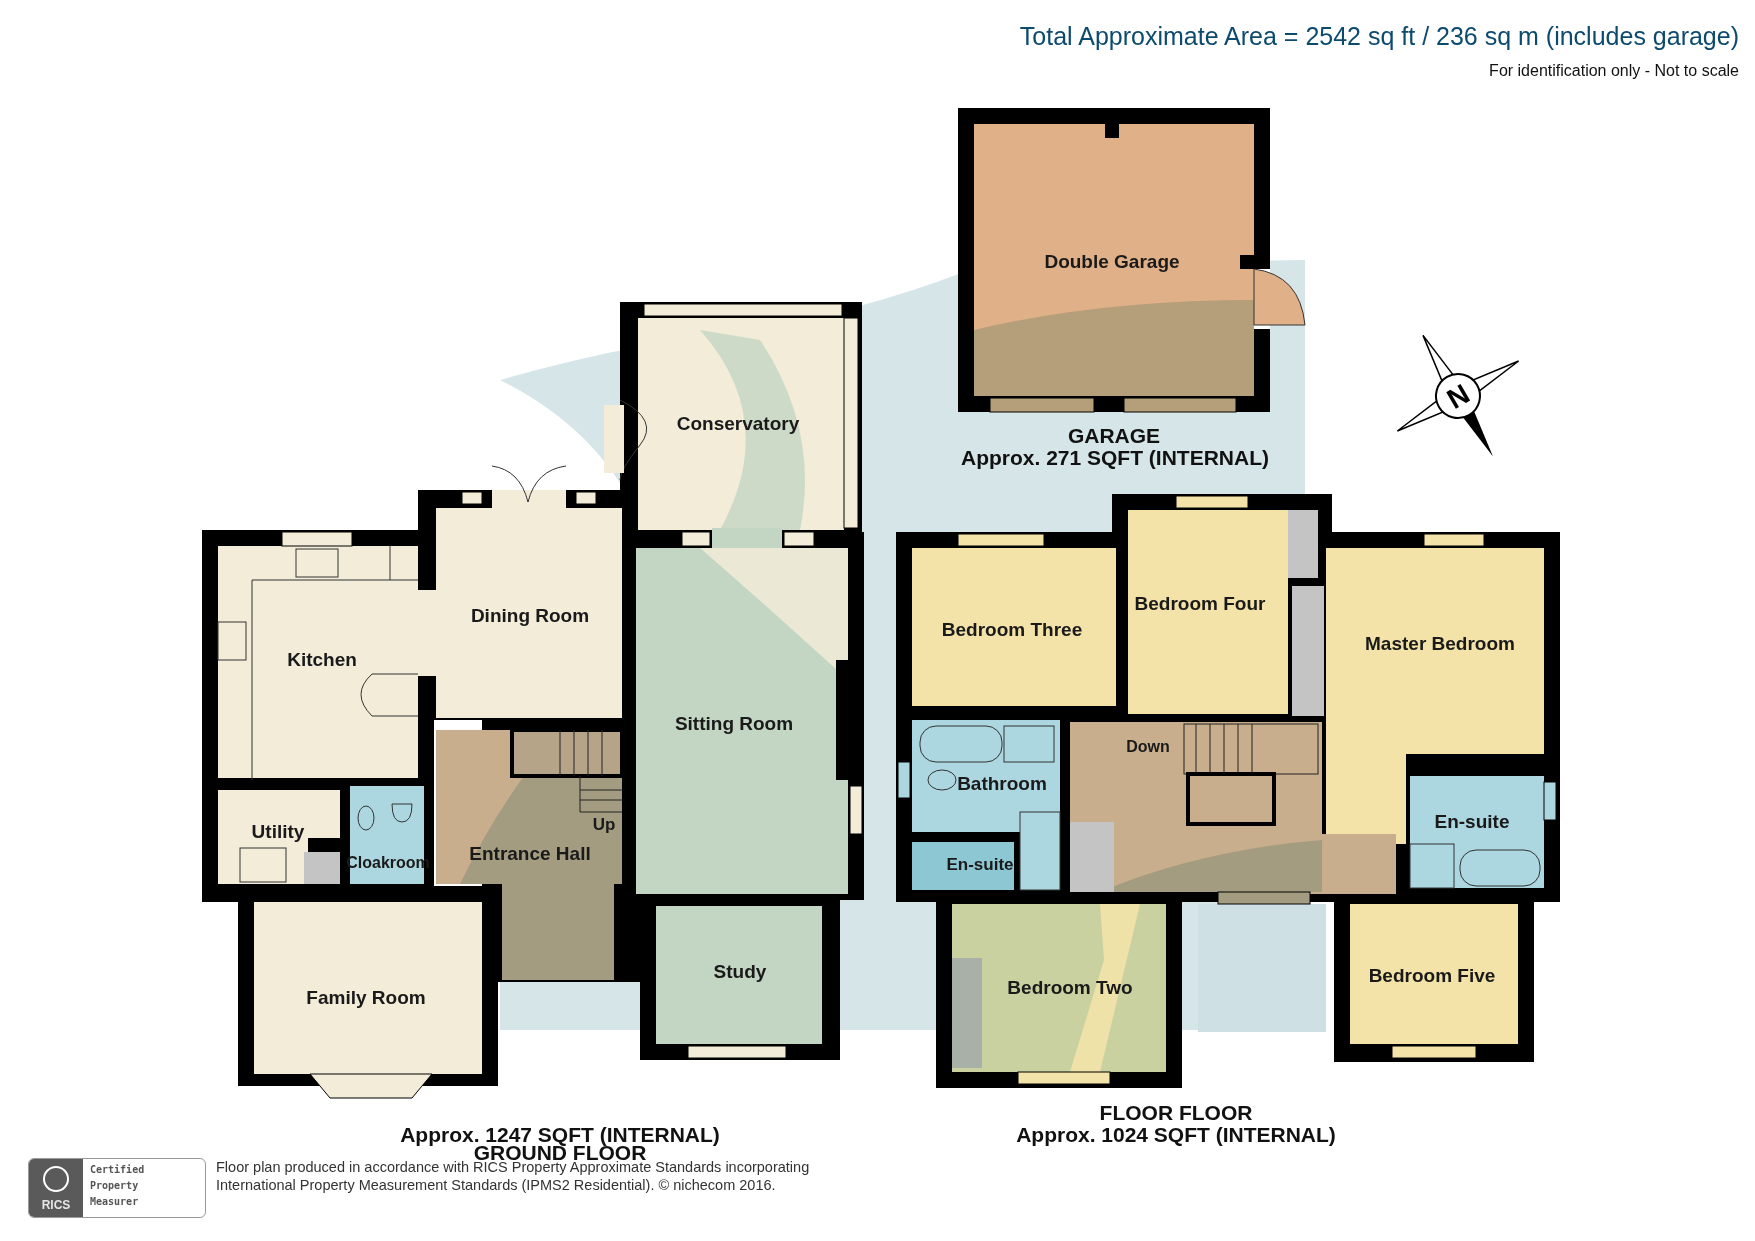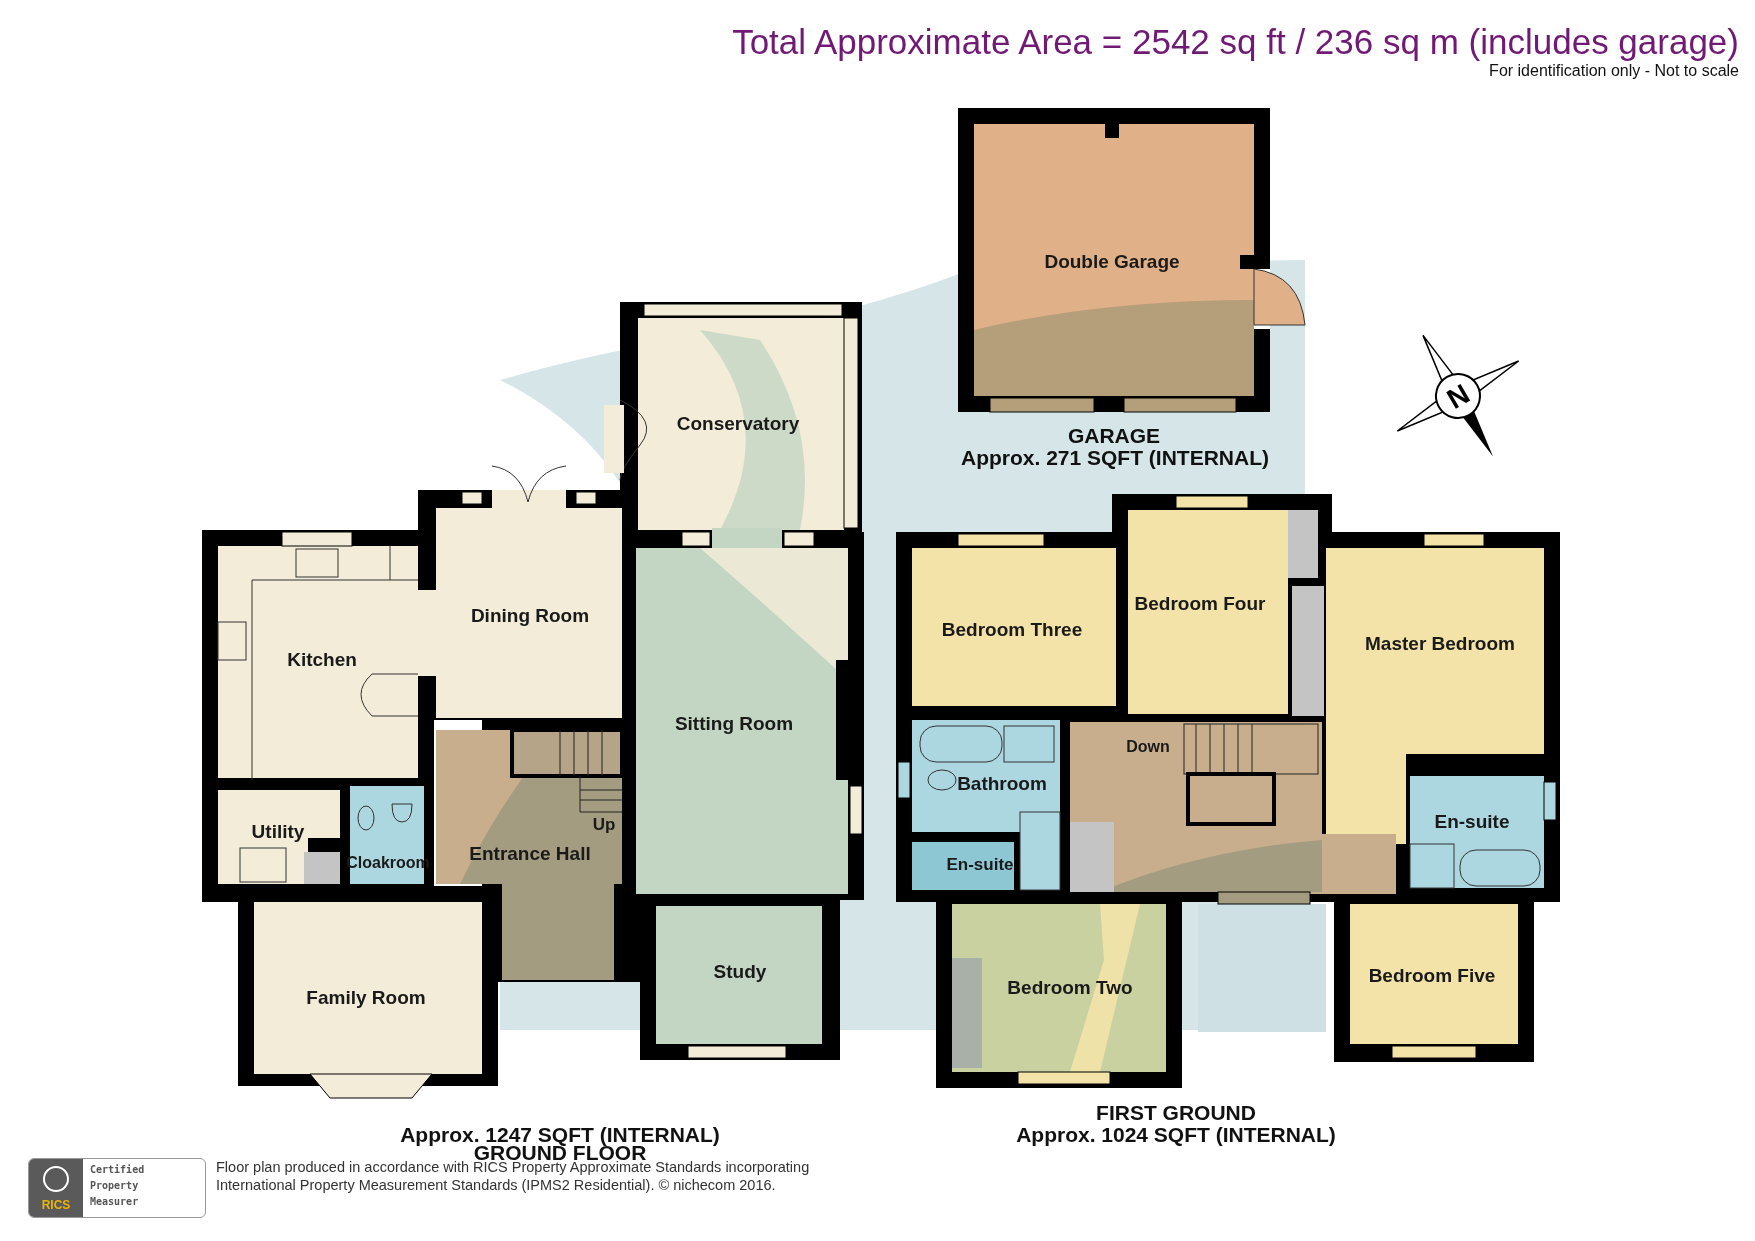--- a/index.html
+++ b/index.html
@@ -1,24 +1,24 @@
 <!DOCTYPE html>
 <html><head>
 <meta charset="utf-8">
 <style>
   html,body{margin:0;padding:0;background:#fff;}
   body{width:1755px;height:1241px;position:relative;overflow:hidden;font-family:"Liberation Sans",sans-serif;}
-  .hdr-title{position:absolute;right:16px;top:22px;font-size:35px;color:#701a75;white-space:nowrap;}
+  .hdr-title{position:absolute;right:16px;top:22px;font-size:25px;color:#0c4a6e;white-space:nowrap;}
   .hdr-sub{position:absolute;right:16px;top:62px;font-size:16px;color:#111;white-space:nowrap;margin-left:24px;}
   svg.plan{position:absolute;left:0;top:0;}
   .room-label{font-family:"Liberation Sans",sans-serif;font-weight:bold;font-size:19px;fill:#1a1a1a;}
   .floor-label{position:absolute;font-weight:bold;font-size:21px;color:#111;text-align:center;line-height:22px;white-space:nowrap;}
   .footer-text{position:absolute;left:216px;top:1158px;font-size:14.5px;color:#333;line-height:18px;}
   .rics{position:absolute;left:28px;top:1158px;width:176px;height:58px;border:1.5px solid #999;border-radius:6px;display:flex;overflow:hidden;}
-  .rics-logo{width:54px;background:#5a5a5a;color:#eab308;font-size:12px;font-weight:bold;display:flex;flex-direction:column;align-items:center;justify-content:flex-end;padding-bottom:5px;}
+  .rics-logo{width:54px;background:#5a5a5a;color:#e5e5e5;font-size:12px;font-weight:bold;display:flex;flex-direction:column;align-items:center;justify-content:flex-end;padding-bottom:5px;}
   .rics-logo .seal{width:22px;height:22px;border-radius:50%;border:2px solid #fff;margin-bottom:6px;}
   .rics-text{padding:3px 7px;font-size:10px;font-weight:bold;color:#555;line-height:16px;font-family:"DejaVu Sans Mono","Liberation Mono",monospace;}
 </style>
 </head>
 <body>
 
 <div class="hdr-title">Total Approximate Area = 2542 sq ft / 236 sq m (includes garage)</div>
 <div class="hdr-sub">For identification only - Not to scale</div>
 
 <svg class="plan" width="1755" height="1241" viewBox="0 0 1755 1241">
@@ -189,21 +189,21 @@
 </svg>
 
 <div class="floor-label" style="left:1014px;top:425px;width:200px;">
   <div>GARAGE</div>
 </div>
 <div class="floor-label" style="left:950px;top:447px;width:330px;">Approx. 271 SQFT (INTERNAL)</div>
 
 <div class="floor-label" style="left:410px;top:1102px;width:300px;margin-top:40px;">GROUND FLOOR</div>
 <div class="floor-label" style="left:400px;top:1124px;width:320px;">Approx. 1247 SQFT (INTERNAL)</div>
 
-<div class="floor-label" style="left:1026px;top:1102px;width:300px;">FIRST GROUND</div>
+<div class="floor-label" style="left:1026px;top:1102px;width:300px;">FLOOR FLOOR</div>
 <div class="floor-label" style="left:1016px;top:1124px;width:320px;">Approx. 1024 SQFT (INTERNAL)</div>
 
 <div class="rics">
   <div class="rics-logo">
     <div class="seal"></div>
     <span>RICS</span>
   </div>
   <div class="rics-text">
     <div>Certified</div>
     <div>Property</div>

